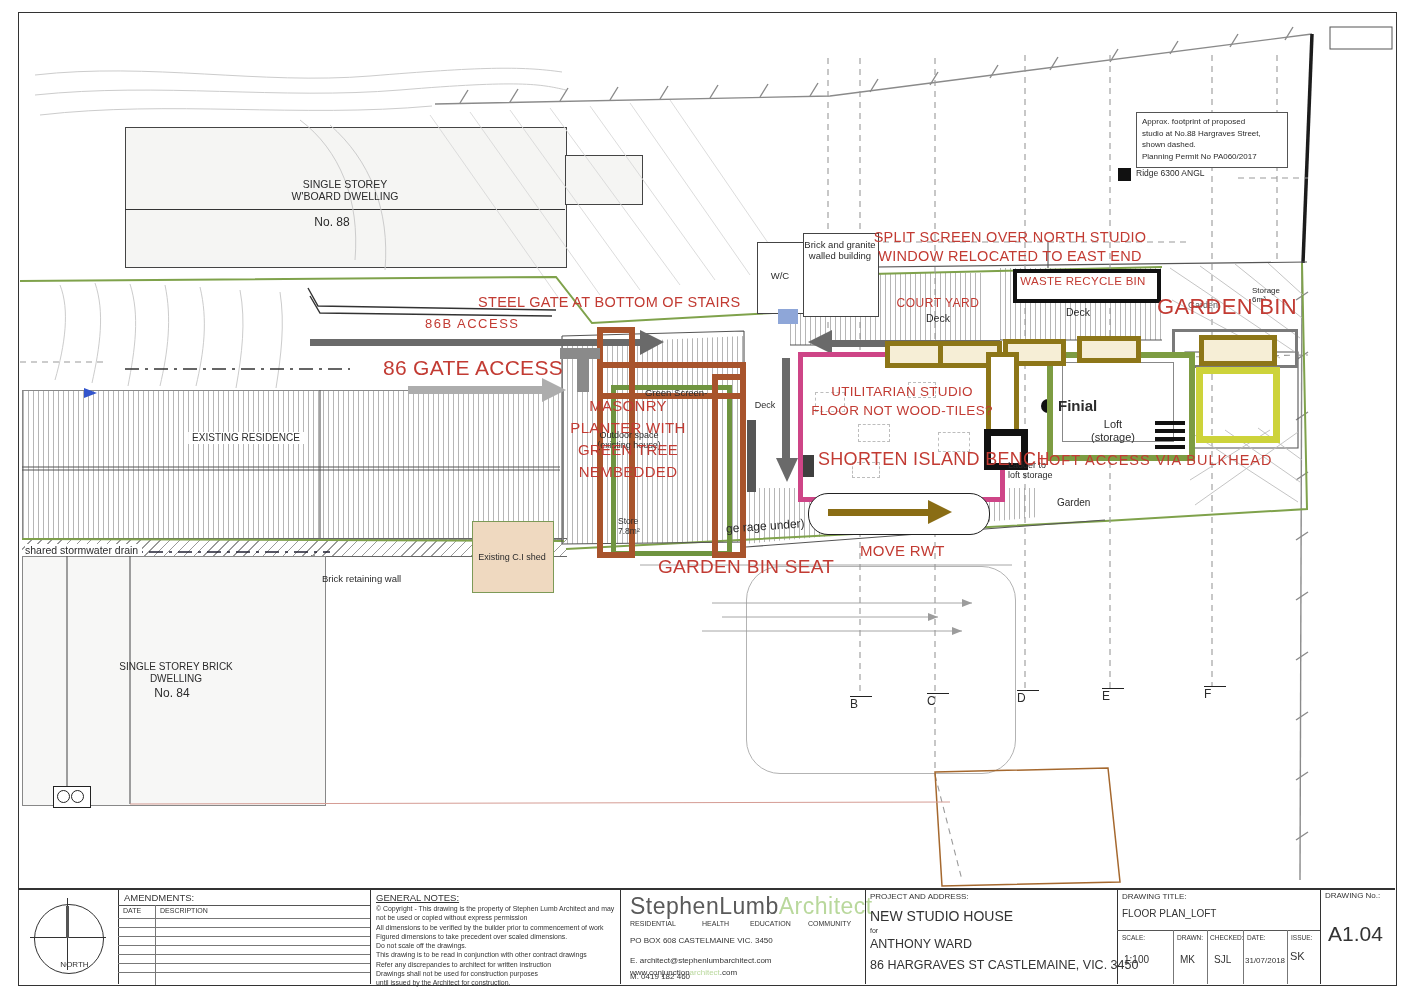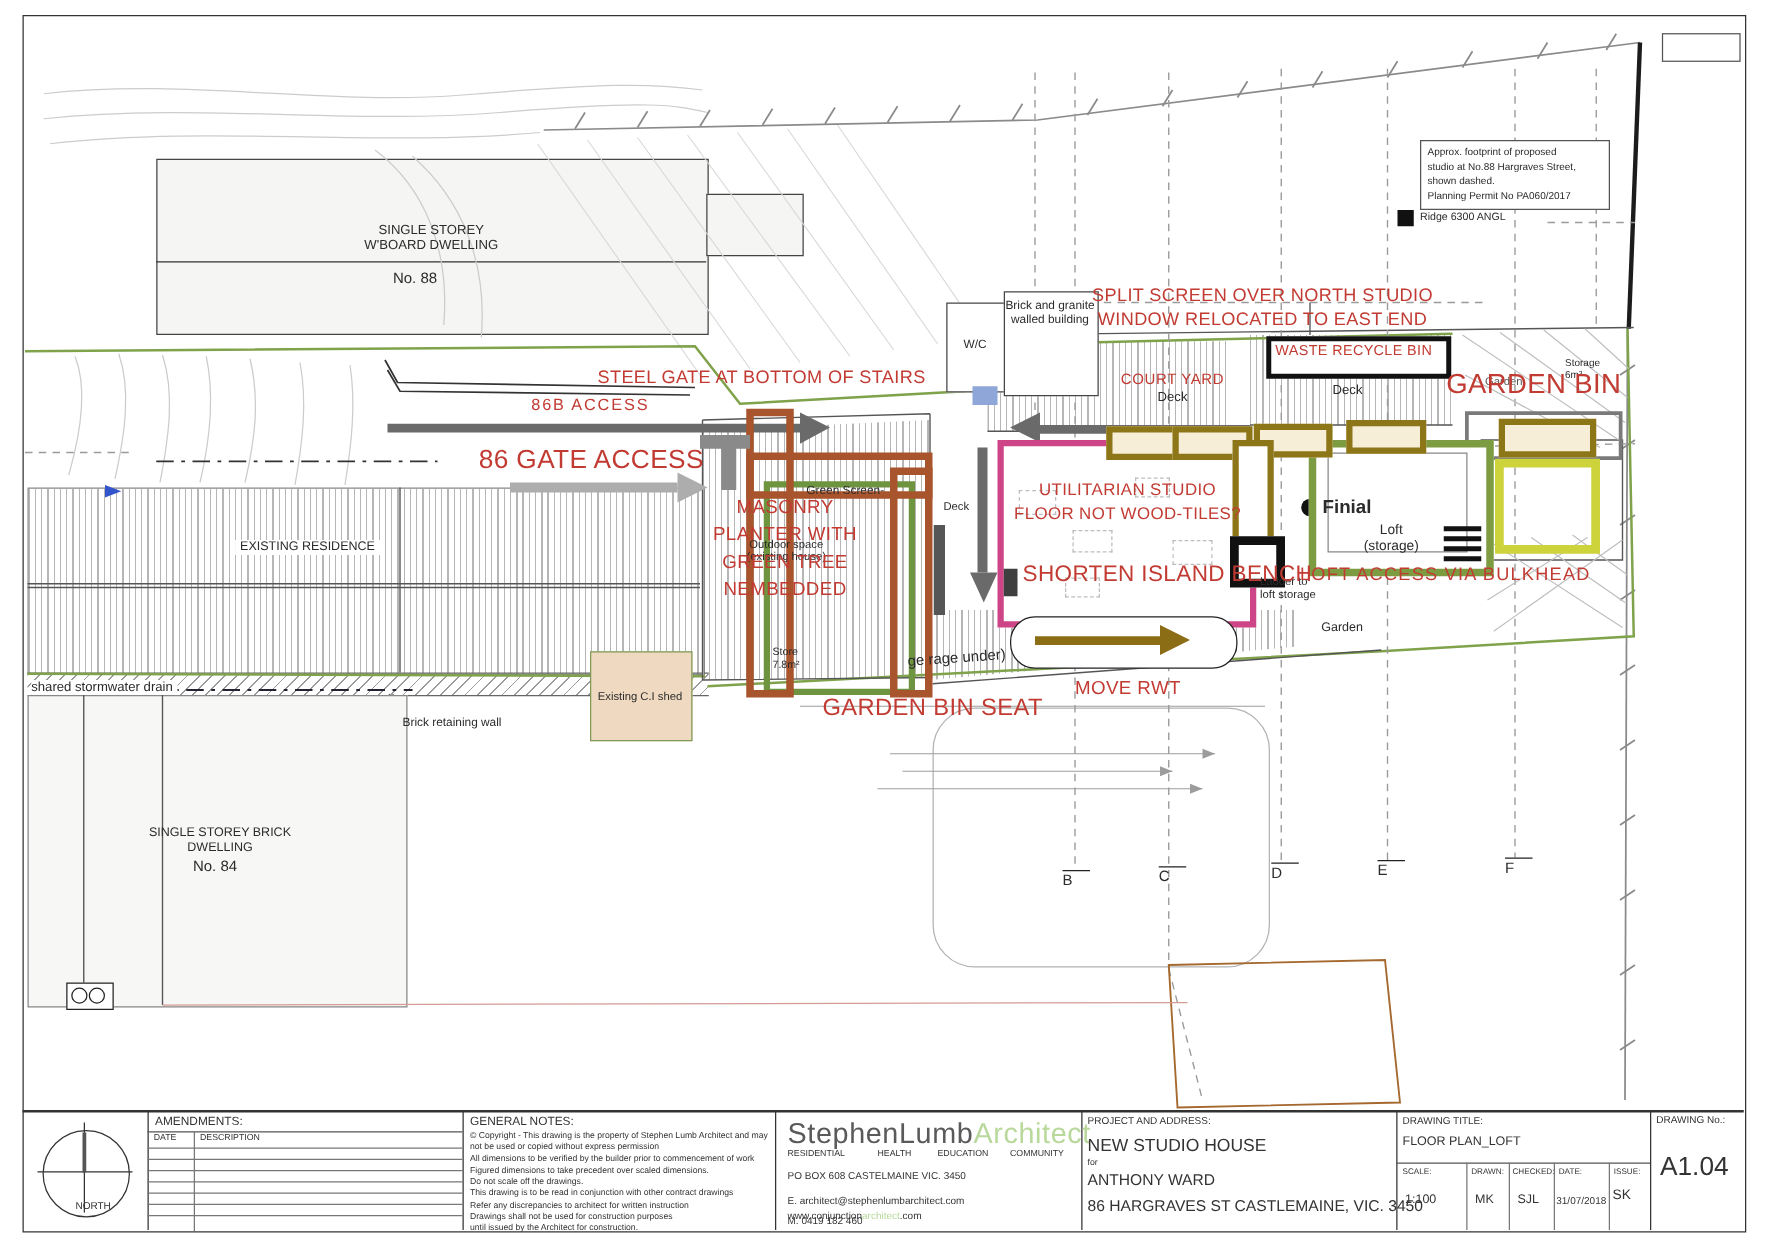--- a/index.html
+++ b/index.html
@@ -292,21 +292,21 @@
   <div class="tb" style="left:160px;top:907px;font-size:7px;z-index:7;">DESCRIPTION</div>
   <div class="vline" style="left:155px;top:905px;height:80px;background:#777;z-index:7;"></div>
   <div class="hline" style="left:118px;top:918px;width:252px;background:#777;z-index:7;"></div>
   <div class="hline" style="left:118px;top:927px;width:252px;background:#777;z-index:7;"></div>
   <div class="hline" style="left:118px;top:936px;width:252px;background:#777;z-index:7;"></div>
   <div class="hline" style="left:118px;top:945px;width:252px;background:#777;z-index:7;"></div>
   <div class="hline" style="left:118px;top:954px;width:252px;background:#777;z-index:7;"></div>
   <div class="hline" style="left:118px;top:963px;width:252px;background:#777;z-index:7;"></div>
   <div class="hline" style="left:118px;top:972px;width:252px;background:#777;z-index:7;"></div>
 
-  <div class="tb" style="left:376px;top:892px;font-size:9.5px;z-index:7;">GENERAL NOTES:</div>
+  <div class="tb" style="left:376px;top:892px;font-size:9.5px;z-index:7;text-decoration:underline;">GENERAL NOTES:</div>
   <div class="tb" style="left:376px;top:904px;width:240px;font-size:6.9px;line-height:9.3px;white-space:pre-line;z-index:7;">© Copyright - This drawing is the property of Stephen Lumb Architect and may
 not be used or copied without express permission
 All dimensions to be verified by the builder prior to commencement of work
 Figured dimensions to take precedent over scaled dimensions.
 Do not scale off the drawings.
 This drawing is to be read in conjunction with other contract drawings
 Refer any discrepancies to architect for written instruction
 Drawings shall not be used for construction purposes
 until issued by the Architect for construction.</div>
 

